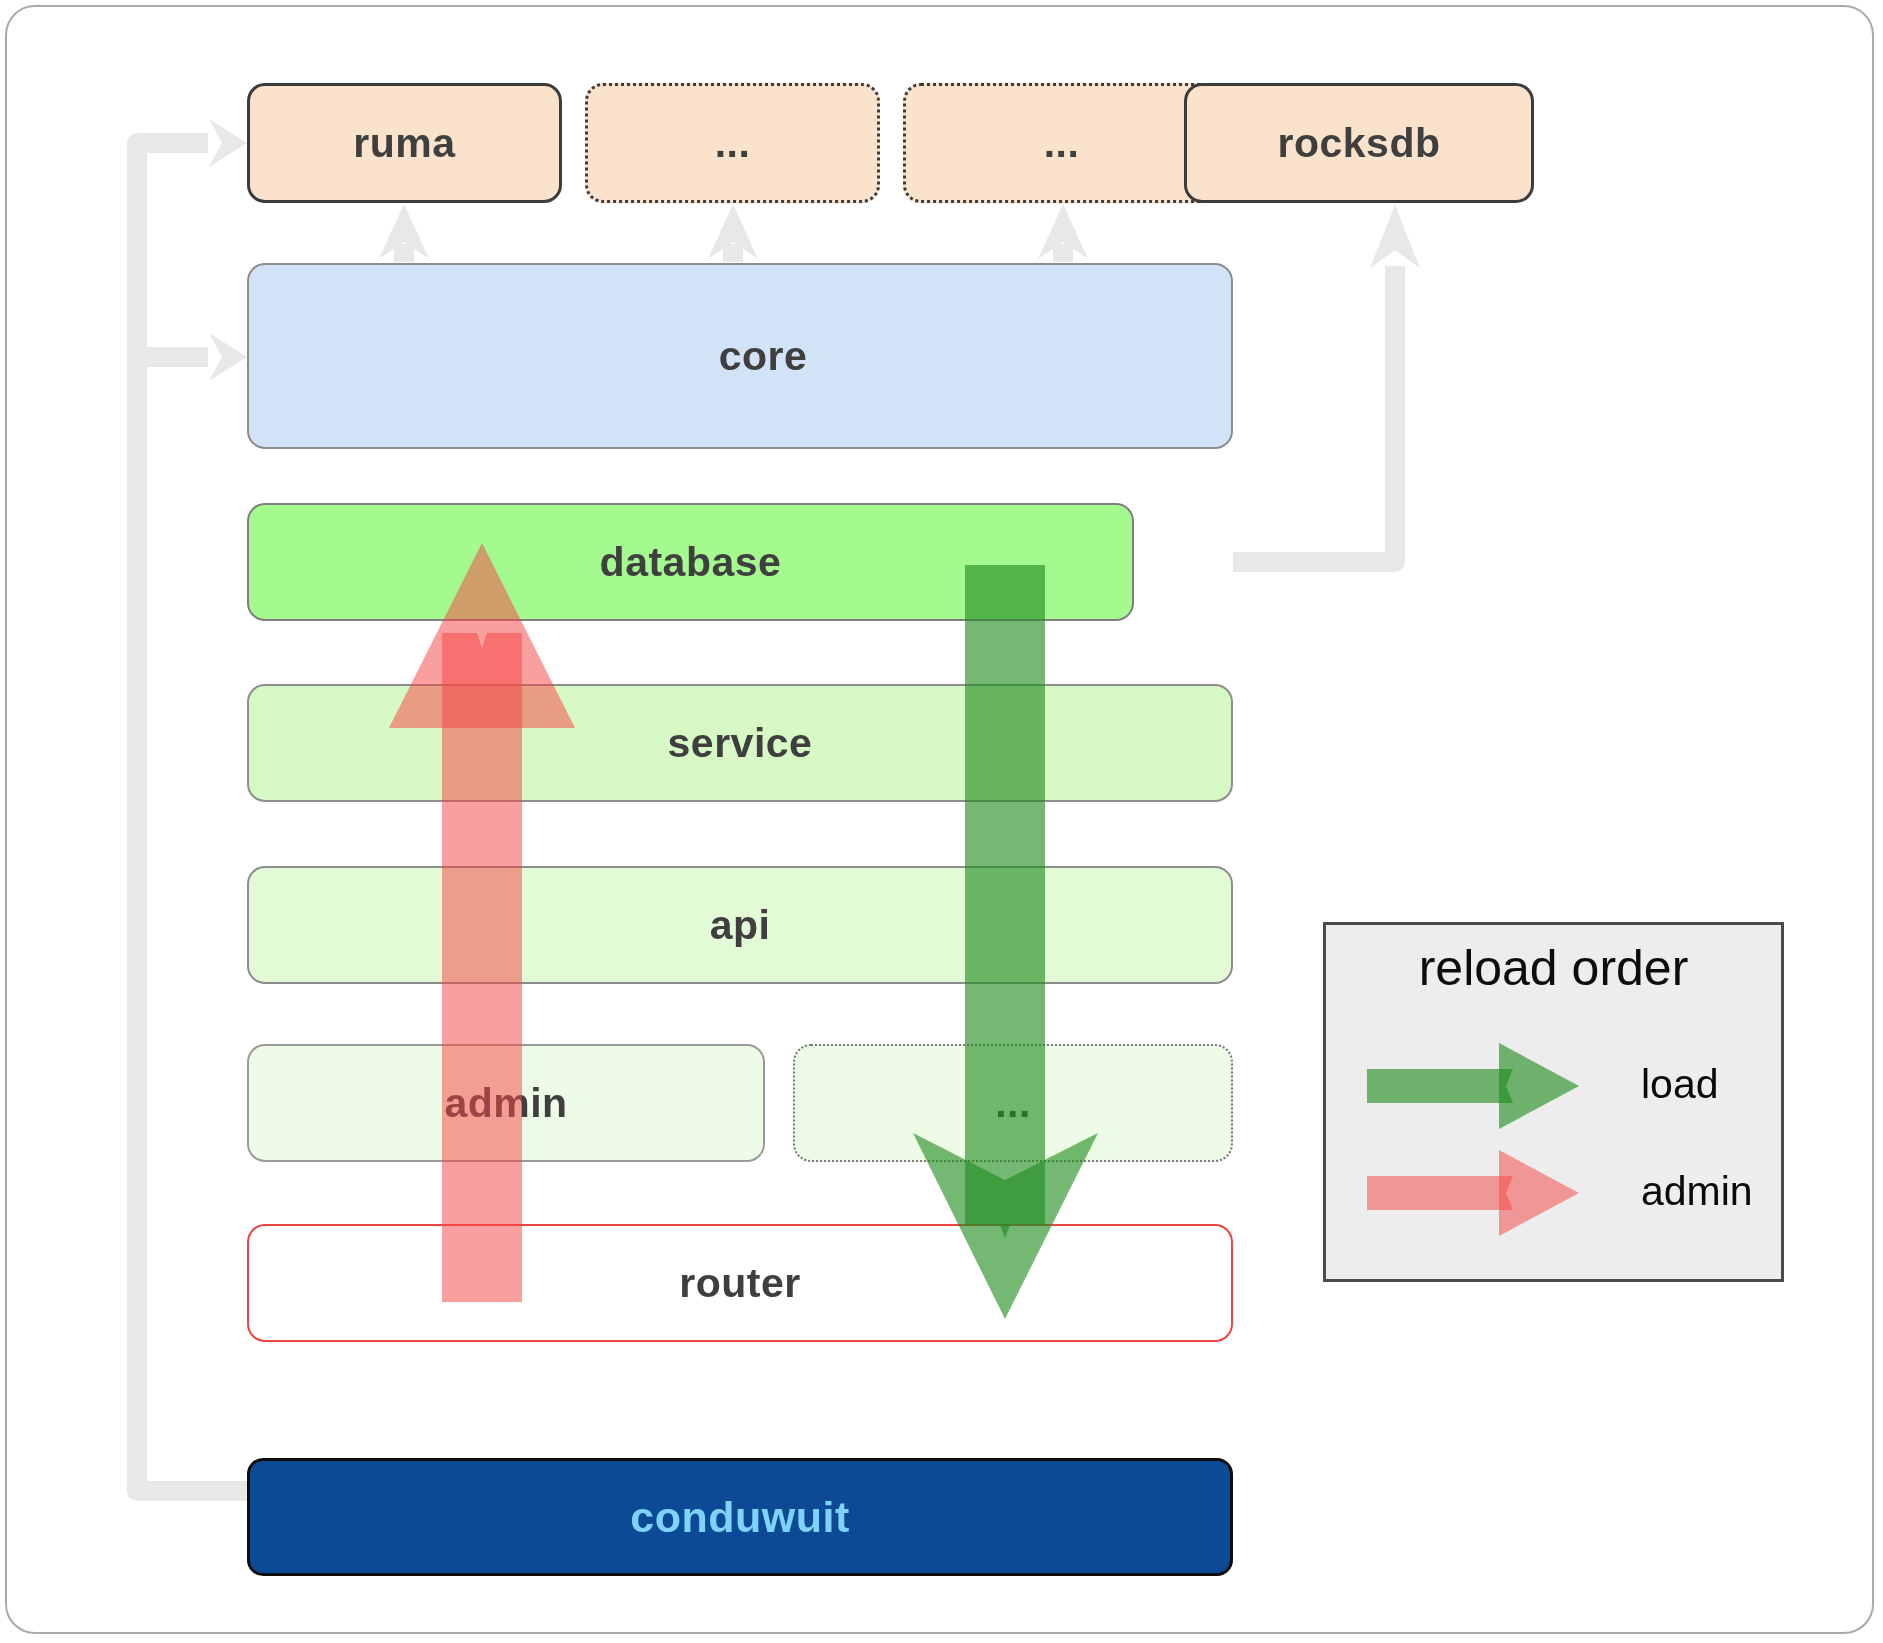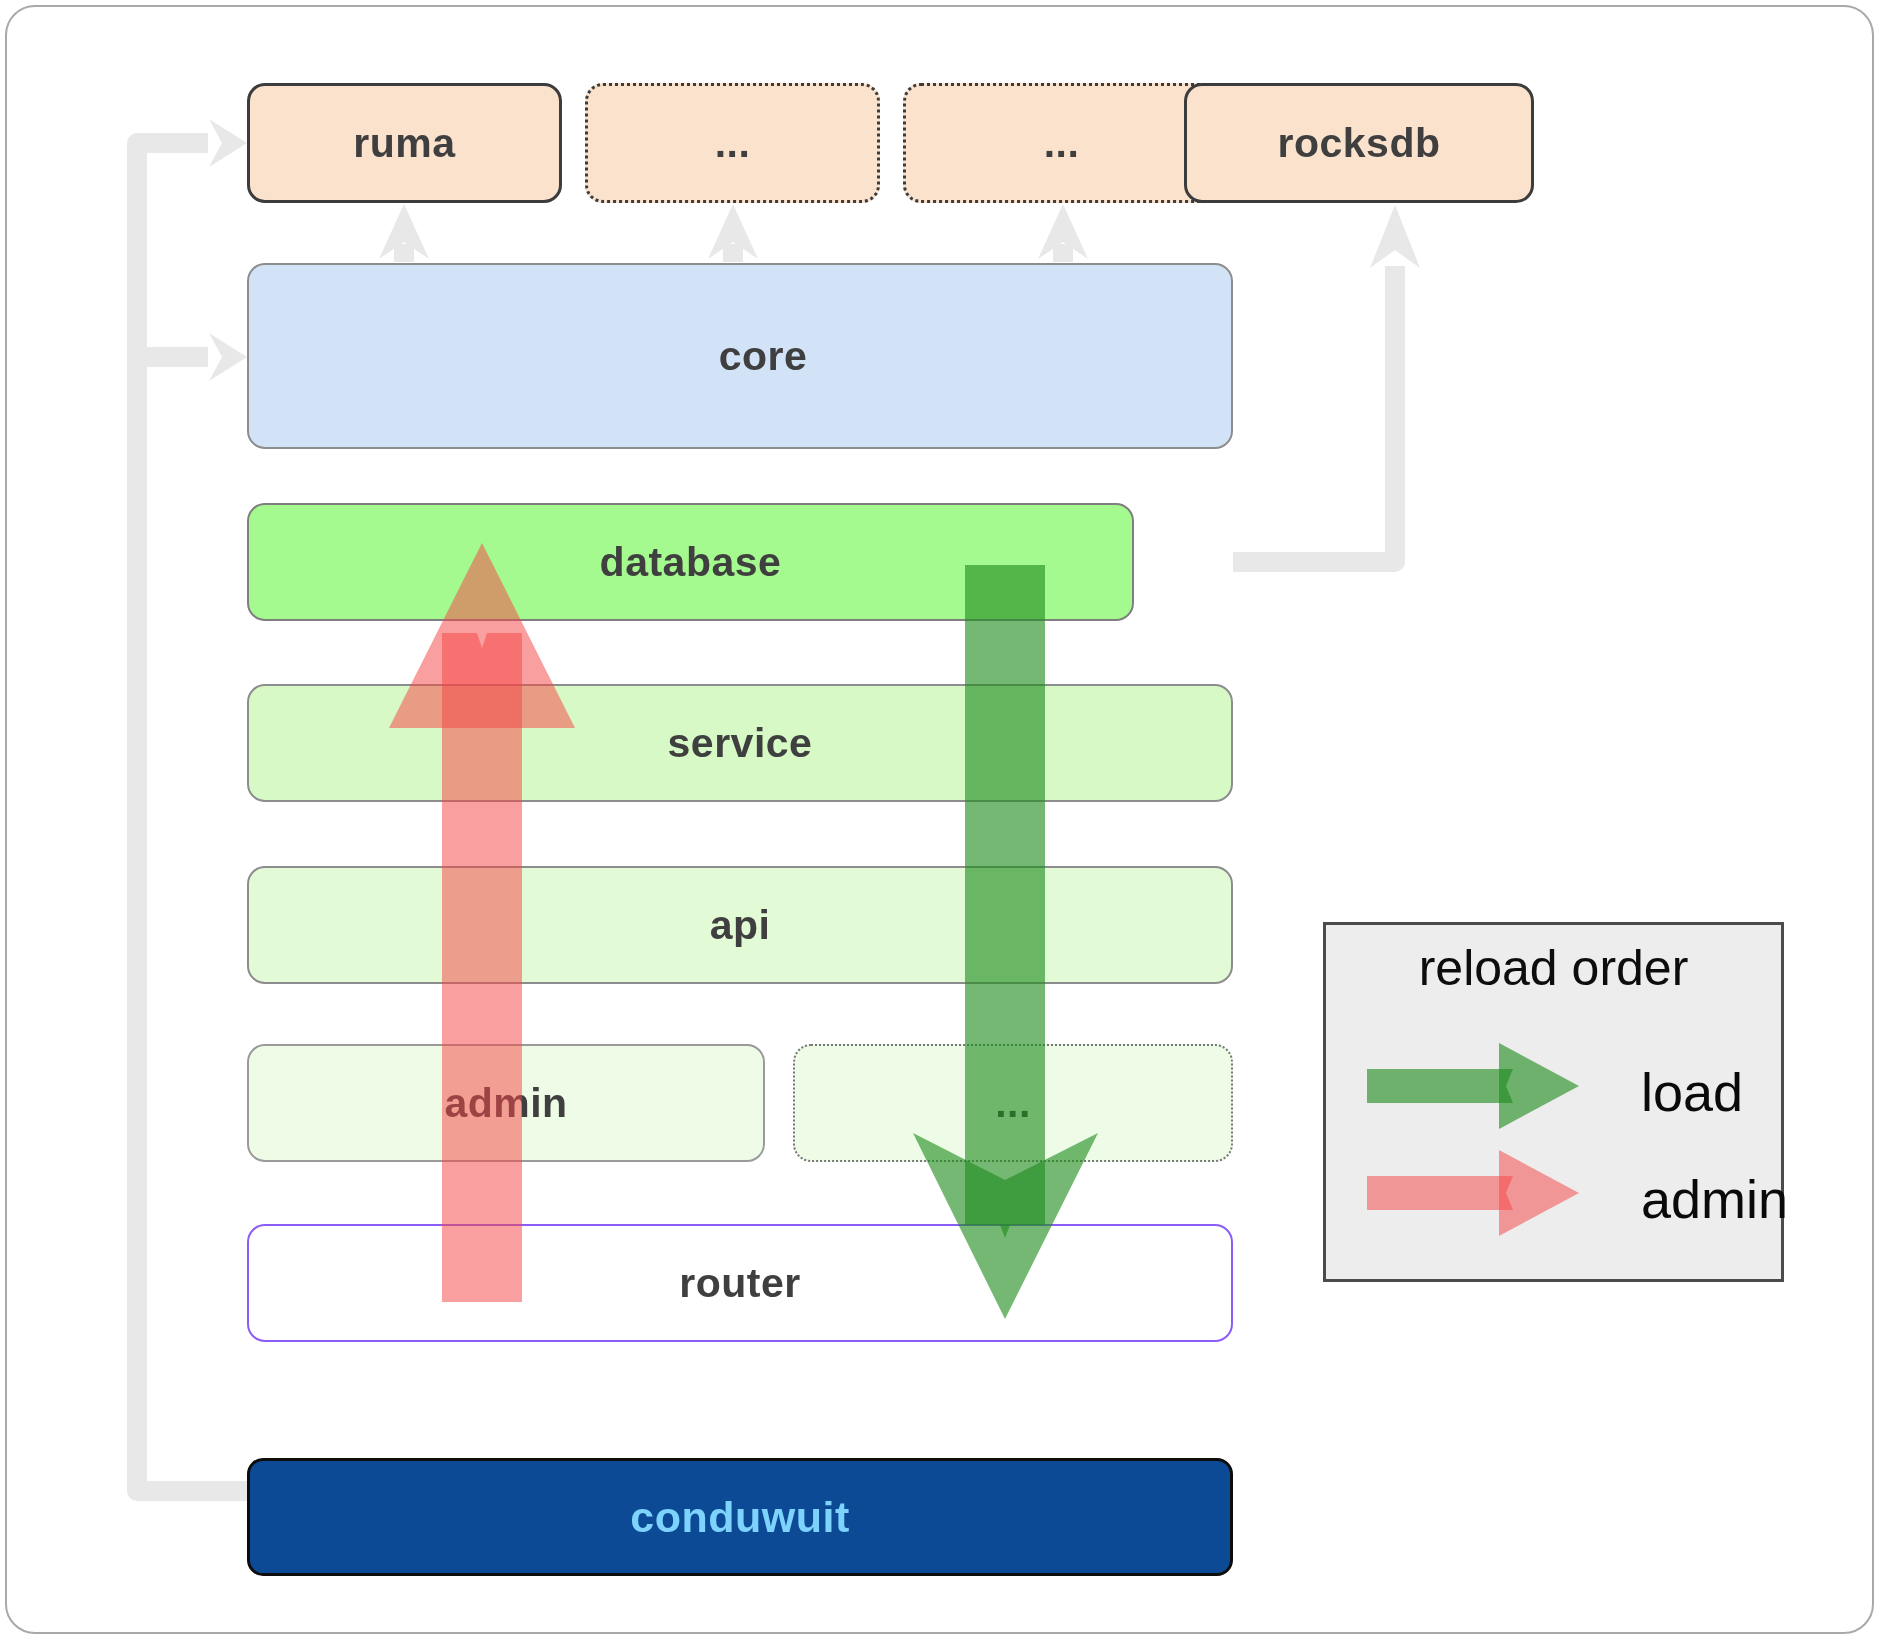--- a/index.html
+++ b/index.html
@@ -37,21 +37,21 @@
     z-index: 2;
   }
   .dark-solid  { border: 3px solid #3c3c3c; border-radius: 18px; background: var(--peach); }
   .dark-dotted { border: 3px dotted #3c3c3c; border-radius: 18px; background: var(--peach); }
   .core       { background: var(--core-blue);      border: 2px solid #8d8d8d; border-radius: 18px; padding-left: 46px; }
   .database   { background: var(--db-green);       border: 2px solid #7f7f7f; border-radius: 18px; }
   .service    { background: var(--service-green);  border: 2px solid #8d8d8d; border-radius: 18px; }
   .api        { background: var(--api-green);      border: 2px solid #8d8d8d; border-radius: 18px; }
   .admin      { background: var(--pale-green);     border: 2px solid #9a9a9a; border-radius: 18px; }
   .pale-dotted{ background: var(--pale-green);     border: 2px dotted #777777; border-radius: 18px; }
-  .router     { background: #ffffff;               border: 2px solid #8b5cf6; border-radius: 18px; }
+  .router     { background: #ffffff;               border: 2px solid #ef4444; border-radius: 18px; }
   .conduwuit  { background: var(--navy);           border: 3px solid #0d0d0d; border-radius: 16px;
                 color: #7dd3fc; font-weight: 700; font-size: 43px; }
   .legend {
     position: absolute;
     left: 1323px; top: 922px;
     width: 461px; height: 360px;
     background: var(--legend-bg);
     border: 3px solid #4b4b4b;
     box-sizing: border-box;
     z-index: 2;
@@ -59,21 +59,21 @@
   .legend-title {
     position: absolute;
     left: 0; top: 14px;
     width: 100%;
     text-align: center;
     font-size: 50px;
     color: #0d0d0d;
   }
   .legend-label {
     position: absolute;
-    font-size: 54px;
+    font-size: 41px;
     color: #0a0a0a;
   }
   .legend-label.load   { left: 315px; top: 136px; }
   .legend-label.unload { left: 315px; top: 243px; }
   .overlay { z-index: 3; pointer-events: none; }
   .underlay { z-index: 1; }
 </style>
 </head>
 <body>
 

